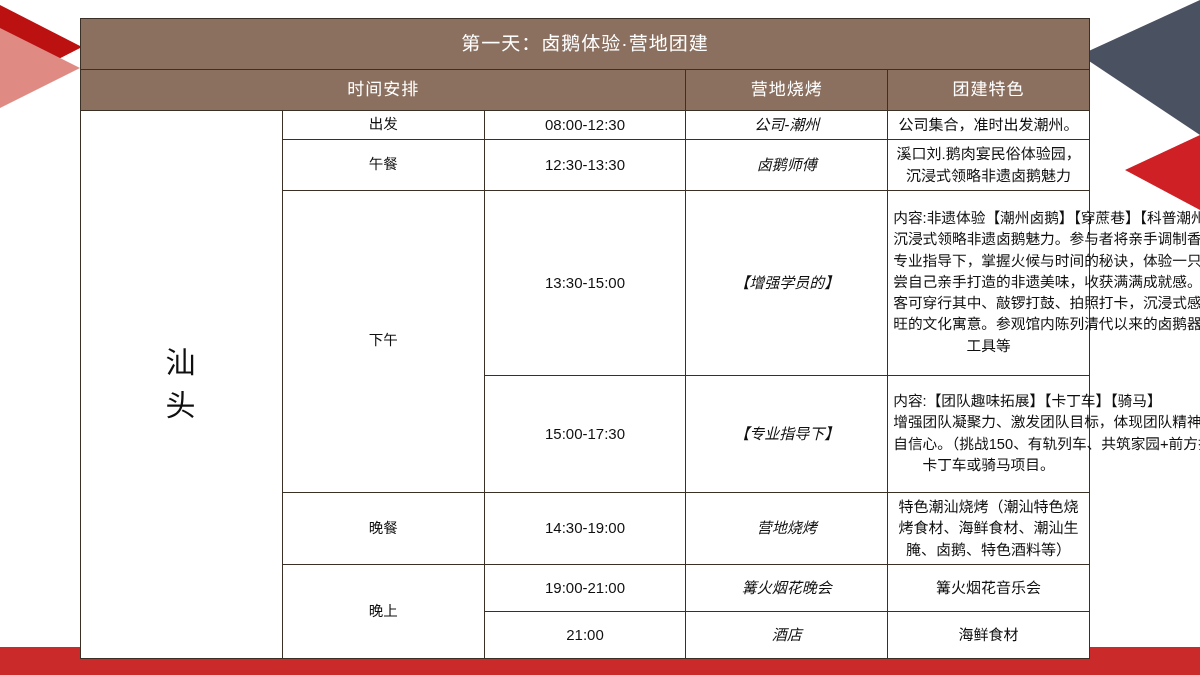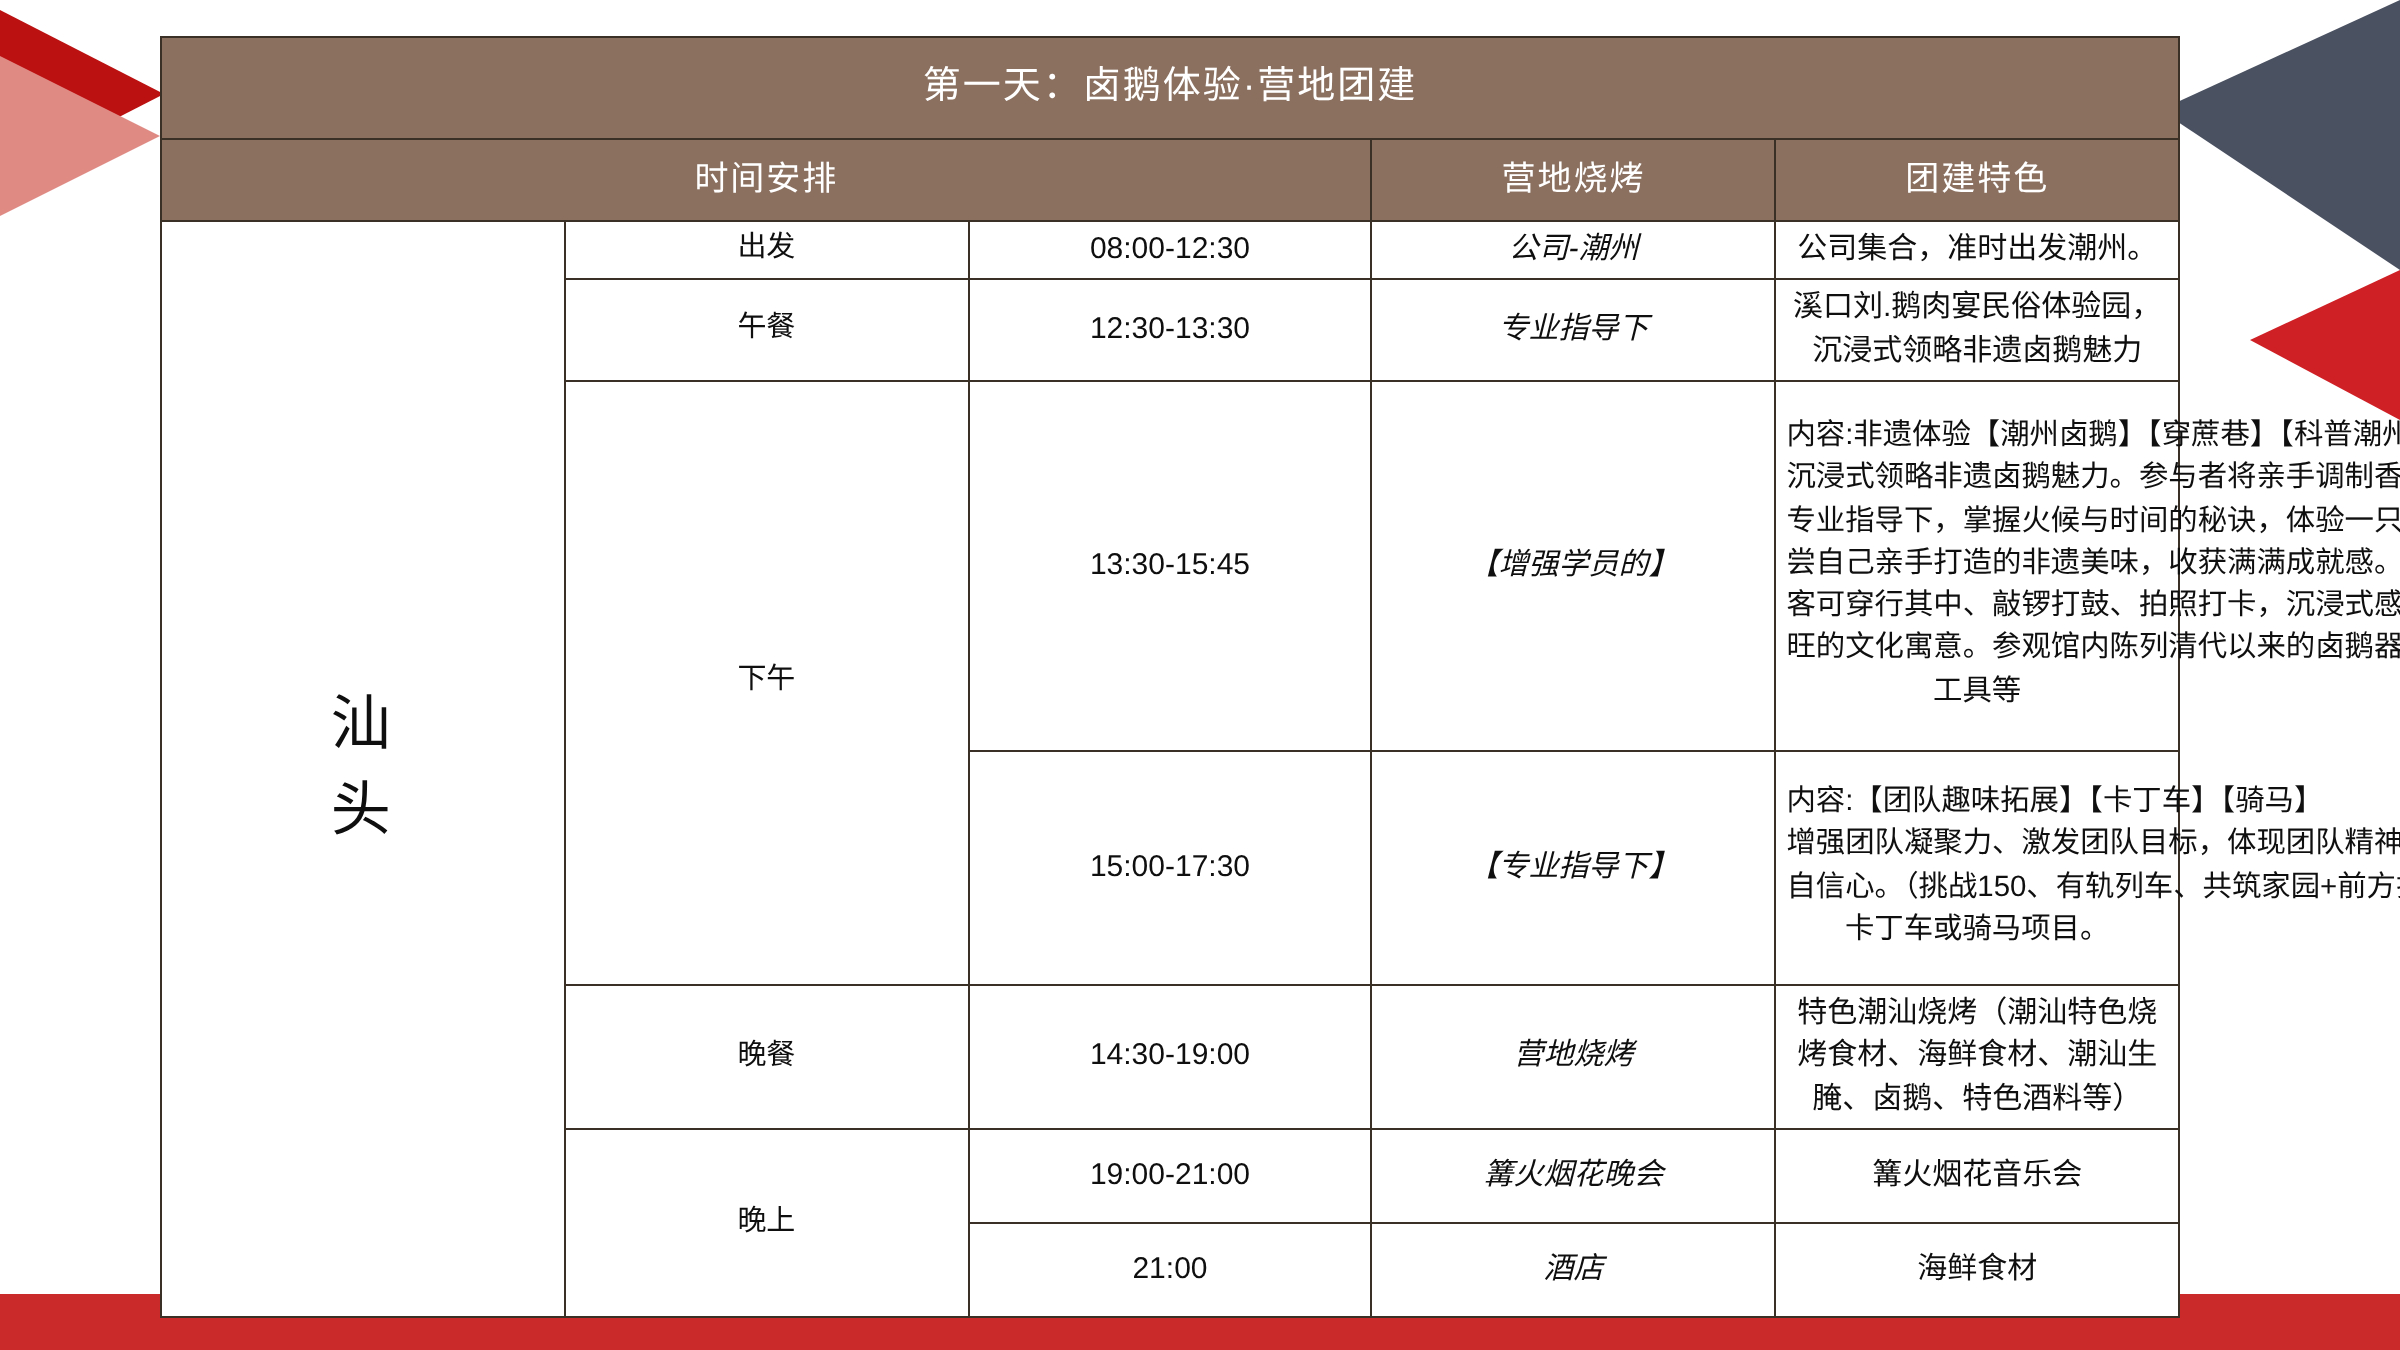--- a/index.html
+++ b/index.html
@@ -175,27 +175,27 @@
         </td>
         <td class="period-cell">出发</td>
         <td class="time-cell">08:00-12:30</td>
         <td class="spot-cell">公司-潮州</td>
         <td class="feature-cell">公司集合，准时出发潮州。</td>
       </tr>
 
       <tr class="row-std">
         <td class="period-cell">午餐</td>
         <td class="time-cell">12:30-13:30</td>
-        <td class="spot-cell">专业指导下</td>
+        <td class="spot-cell">卤鹅师傅</td>
         <td class="feature-cell">溪口刘.鹅肉宴民俗体验园，沉浸式领略非遗卤鹅魅力</td>
       </tr>
 
       <tr class="row-tall-a">
         <td class="period-cell" rowspan="2">下午</td>
-        <td class="time-cell">13:30-15:45</td>
+        <td class="time-cell">13:30-15:00</td>
         <td class="spot-cell">【增强学员的】</td>
         <td class="feature-cell desc-cell">
           <span class="line">内容:非遗体验【潮州卤鹅】【穿蔗巷】【科普潮州卤鹅器具及农耕用具】</span>
           <span class="line">沉浸式领略非遗卤鹅魅力。参与者将亲手调制香料卤汁，在非遗传承人(卤鹅师傅)</span>
           <span class="line">专业指导下，掌握火候与时间的秘诀，体验一只完整的卤鹅的制作全过程，最终品</span>
           <span class="line">尝自己亲手打造的非遗美味，收获满满成就感。以甘蔗重现“穿蔗巷”场景，让游</span>
           <span class="line">客可穿行其中、敲锣打鼓、拍照打卡，沉浸式感受节节高升、甜甜蜜蜜、财丁兴</span>
           <span class="line">旺的文化寓意。参观馆内陈列清代以来的卤鹅器具、材料，及传统节庆器具、农耕</span>
           <span class="line">工具等</span>
         </td>

